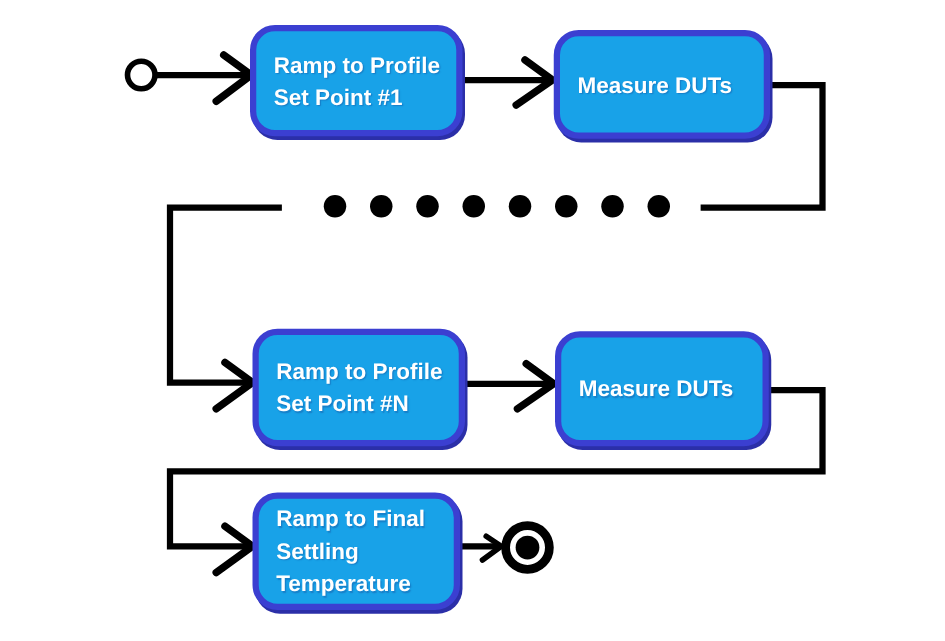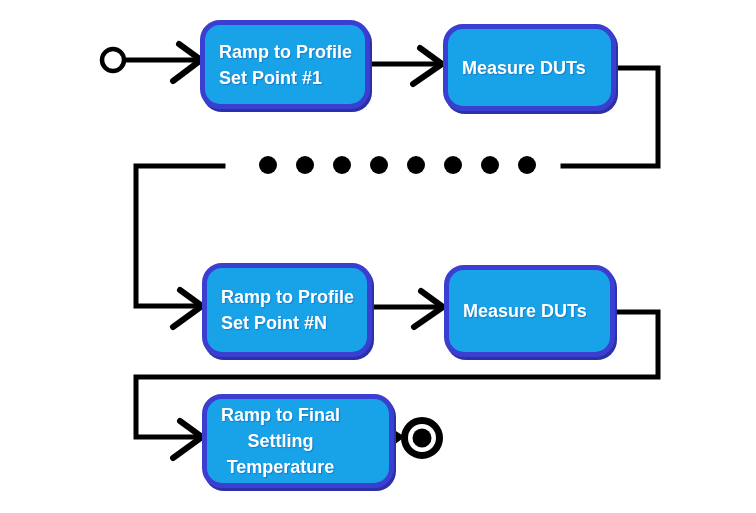--- a/index.html
+++ b/index.html
@@ -69,21 +69,21 @@
     font-weight: bold;
     font-size: 18px;
     line-height: 26px;
     white-space: pre-line;
     text-shadow: 1px 1px 1px rgba(20, 60, 140, 0.35);
   }
   #node-ramp1    { left: 200px; top: 20px;  width: 170px; height: 89px; }
   #node-measure1 { left: 443px; top: 24px;  width: 173px; height: 87px; }
   #node-rampN    { left: 202px; top: 263px; width: 170px; height: 94px; }
   #node-measureN { left: 444px; top: 265px; width: 171px; height: 92px; }
-  #node-rampF    { left: 202px; top: 394px; width: 192px; height: 94px; text-align: center; }
+  #node-rampF    { left: 202px; top: 394px; width: 166px; height: 94px; }
 </style>
 </head>
 <body>
 
 <div class="canvas">
 
   <svg class="wires" viewBox="0 0 756 513" aria-hidden="true">
 
     <circle class="start-circle" cx="113" cy="60" r="11"></circle>
 

